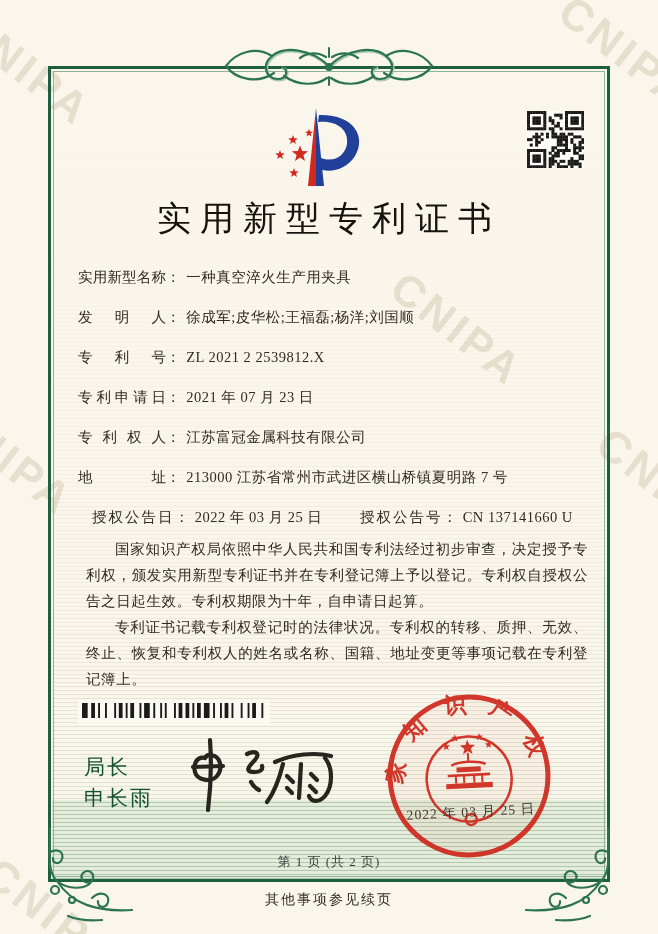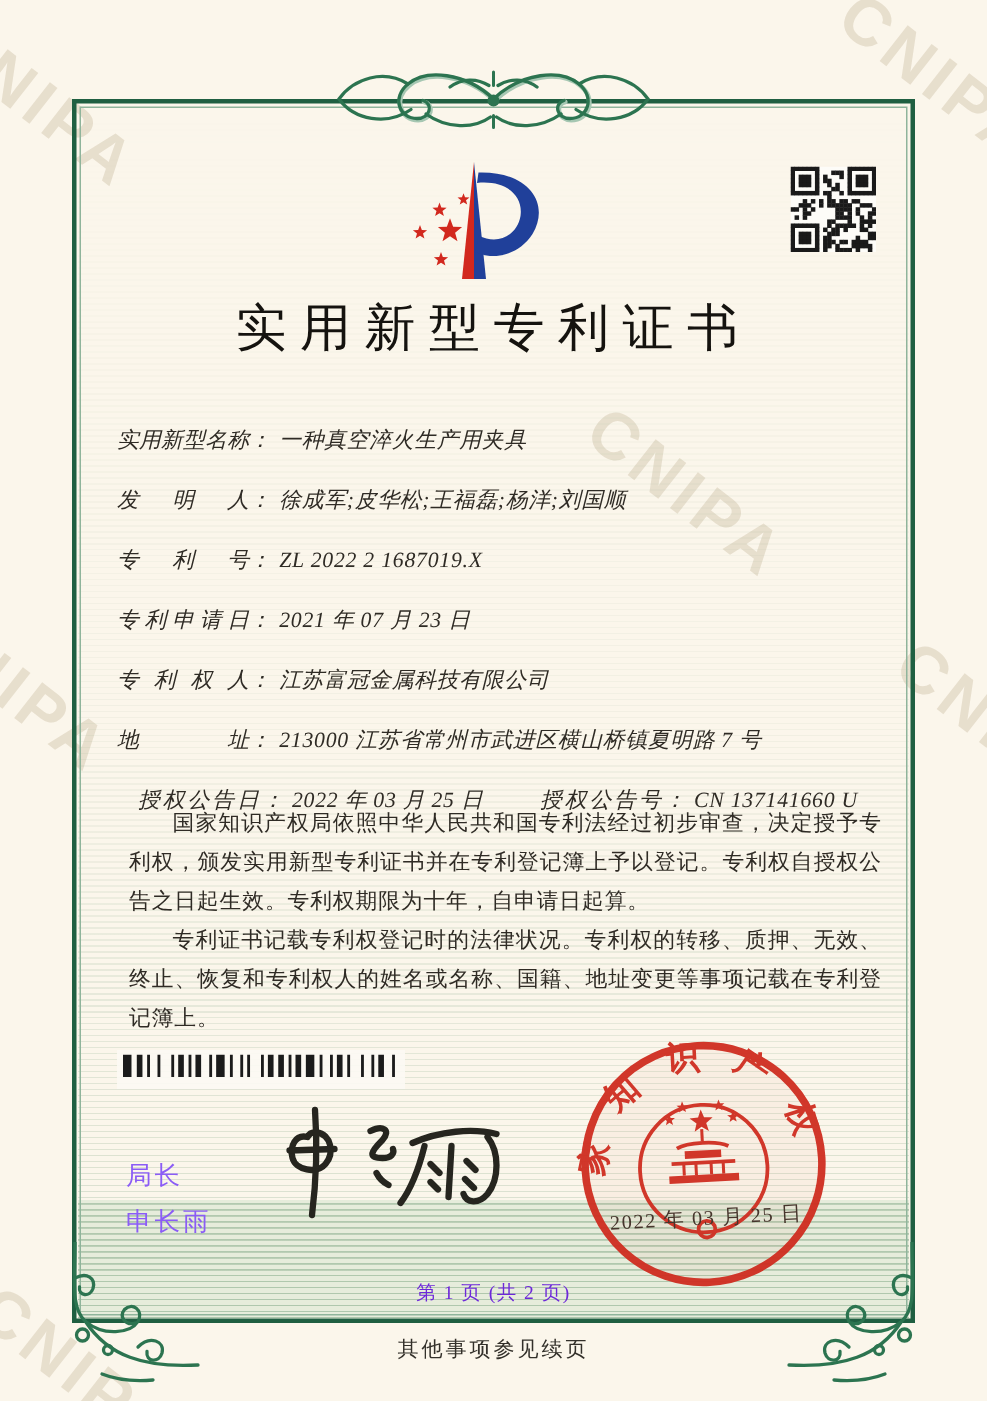--- a/index.html
+++ b/index.html
@@ -25,42 +25,42 @@
       border:3px solid #1f5f41;box-sizing:border-box;}
   .frame-inner{position:absolute;inset:2px;border:1px solid #8fb49b;}
 
   .ornament{position:absolute;}
 
   .cert-no{position:absolute;left:78px;top:99px;font-size:14px;letter-spacing:2.5px;color:#45403a;}
 
   .title{position:absolute;left:0;top:196px;width:658px;text-align:center;
       font-size:34px;font-weight:400;letter-spacing:9px;color:#15130f;}
 
-  .fields{position:absolute;left:78px;top:284px;width:502px;font-style:italic;}
+  .fields{position:absolute;left:78px;top:268px;width:502px;}
   .frow{height:21px;margin-bottom:19px;font-size:14.5px;color:#2f2b25;white-space:nowrap;}
   .flabel{display:inline-block;width:88px;text-align:justify;text-align-last:justify;vertical-align:top;}
   .fcolon{display:inline-block;margin:0 2px 0 0;}
   .fvalue{letter-spacing:0.5px;}
   .grant-row{position:relative;}
   .grant-right{position:absolute;left:268px;top:0;}
   .glabel{display:inline-block;letter-spacing:2px;margin-left:14px;}
 
   .body-text{position:absolute;left:86px;top:536px;width:502px;font-size:14.5px;
       line-height:26px;color:#2f2b25;text-align:justify;}
   .body-text p{margin:0;text-indent:2em;letter-spacing:0.6px;}
 
   .barcode-wrap{position:absolute;left:78px;top:700px;background:rgba(252,250,244,0.9);padding:3px 4px;}
 
-  .signer{position:absolute;left:84px;top:768px;font-size:17px;line-height:31px;color:#8b5cf6;letter-spacing:2px;}
+  .signer{position:absolute;left:84px;top:752px;font-size:21px;line-height:31px;color:#14532d;letter-spacing:2px;}
   .signature{position:absolute;left:175px;top:720px;}
 
   .seal{position:absolute;left:383px;top:690px;transform:rotate(-3deg);opacity:0.95;}
 
   .page-info{position:absolute;left:48px;top:853px;width:562px;text-align:center;
-      font-size:13px;color:#6d28d9;letter-spacing:1px;}
+      font-size:13px;color:#404040;letter-spacing:1px;}
   .cont-note{position:absolute;left:0;top:891px;width:658px;text-align:center;
       font-size:14px;color:#33302a;letter-spacing:2px;}
 </style>
 </head>
 <body>
 
 <div class="page">
 
   <span class="wm" style="left:-20px;top:2px;">CNIPA</span>
   <span class="wm" style="left:580px;top:-14px;">CNIPA</span>
@@ -359,21 +359,21 @@
     <div class="frow">
       <span class="flabel">实用新型名称</span><span class="fcolon">：</span>
       <span class="fvalue">一种真空淬火生产用夹具</span>
     </div>
     <div class="frow">
       <span class="flabel">发明人</span><span class="fcolon">：</span>
       <span class="fvalue">徐成军;皮华松;王福磊;杨洋;刘国顺</span>
     </div>
     <div class="frow">
       <span class="flabel">专利号</span><span class="fcolon">：</span>
-      <span class="fvalue">ZL 2022 2 1687019.X</span>
+      <span class="fvalue">ZL 2021 2 2539812.X</span>
     </div>
     <div class="frow">
       <span class="flabel">专利申请日</span><span class="fcolon">：</span>
       <span class="fvalue">2021 年 07 月 23 日</span>
     </div>
     <div class="frow">
       <span class="flabel">专利权人</span><span class="fcolon">：</span>
       <span class="fvalue">江苏富冠金属科技有限公司</span>
     </div>
     <div class="frow">

